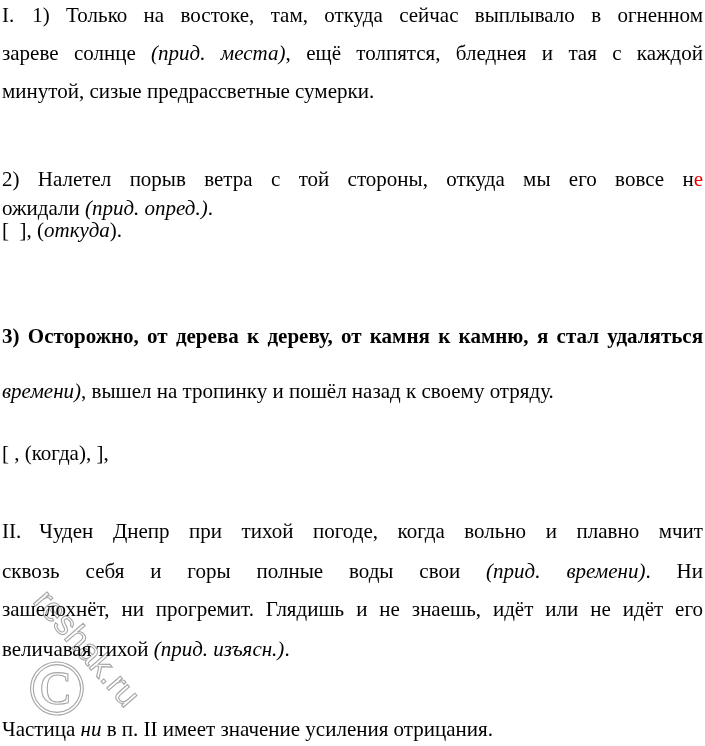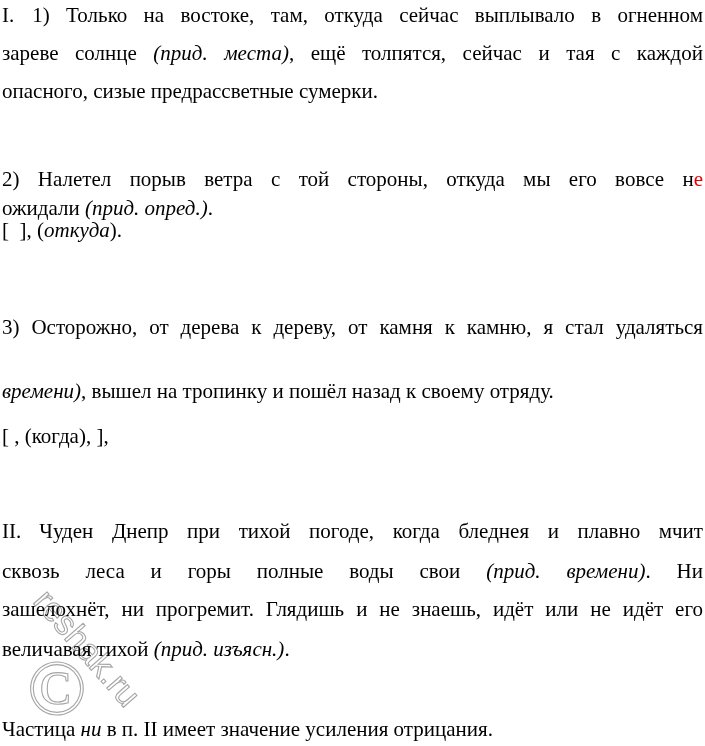--- a/index.html
+++ b/index.html
@@ -43,50 +43,50 @@
   .it { font-style: italic; }
   .tab { display: inline-block; width: 18px; }
   
   .line-0  { top: 0px; }
   .line-1  { top: 38px; }
   .line-2  { top: 76px; }
   .line-3  { top: 113px; }
   .line-4  { top: 164px; }
   .line-5  { top: 193px; }
   .line-6  { top: 215px; }
-  .line-7  { top: 312px; }
+  .line-7  { top: 321px; font-weight: bold; }
   .line-8  { top: 358px; }
   .line-9  { top: 376px; }
-  .line-10 { top: 421px; }
+  .line-10 { top: 438px; }
   .line-11 { top: 516px; }
   .line-12 { top: 556px; }
   .line-13 { top: 594px; }
   .line-14 { top: 634px; }
   .line-15 { top: 714px; }
 </style>
 </head>
 <body>
 
 <div class="page">
 
   <svg class="watermark" width="210" height="186" viewBox="0 0 210 186" aria-hidden="true">
     <text transform="translate(32,42) rotate(49)" font-family="Liberation Sans, sans-serif" font-size="34" fill="#ffffff" fill-opacity="0" stroke-width="1.1" stroke="#a6a6a6">reshak.ru</text>
     <text x="57" y="154" text-anchor="middle" font-family="Liberation Serif, serif" font-size="78" fill="#ffffff" fill-opacity="0" stroke-width="1.1" stroke="#a6a6a6">©</text>
   </svg>
 
   <main class="lines" id="lines">
       <div class="line line-0 j"><span>I.</span><span class="tab"></span><span>1) Только на востоке, там, откуда сейчас выплывало в огненном</span></div>
-      <div class="line line-1 j"><span>зареве солнце </span><span class="it">(прид. места)</span><span>, ещё толпятся, сейчас и тая с каждой</span></div>
-      <div class="line line-2"><span>опасного, сизые предрассветные сумерки.</span></div>
+      <div class="line line-1 j"><span>зареве солнце </span><span class="it">(прид. места)</span><span>, ещё толпятся, бледнея и тая с каждой</span></div>
+      <div class="line line-2"><span>минутой, сизые предрассветные сумерки.</span></div>
       <div class="line line-4 j"><span>2) Налетел порыв ветра с той стороны, откуда мы его вовсе н</span><span class="red" style="color: rgb(232, 0, 0);">е</span></div>
       <div class="line line-5"><span>ожидали </span><span class="it">(прид. опред.)</span><span>.</span></div>
       <div class="line line-6"><span>[&nbsp;&nbsp;], (</span><span class="it">откуда</span><span>).</span></div>
       <div class="line line-7 j"><span>3) Осторожно, от дерева к дереву, от камня к камню, я стал удаляться</span></div>
       <div class="line line-9"><span class="it">времени)</span><span>, вышел на тропинку и пошёл назад к своему отряду.</span></div>
       <div class="line line-10"><span>[&nbsp;, (когда), ],</span></div>
-      <div class="line line-11 j"><span>II.</span><span class="tab"></span><span>Чуден Днепр при тихой погоде, когда бледнея и плавно мчит</span></div>
-      <div class="line line-12 j"><span>сквозь леса и горы полные воды свои </span><span class="it">(прид. времени)</span><span>. Ни</span></div>
+      <div class="line line-11 j"><span>II.</span><span class="tab"></span><span>Чуден Днепр при тихой погоде, когда вольно и плавно мчит</span></div>
+      <div class="line line-12 j"><span>сквозь себя и горы полные воды свои </span><span class="it">(прид. времени)</span><span>. Ни</span></div>
       <div class="line line-13 j"><span>зашелохнёт, ни прогремит. Глядишь и не знаешь, идёт или не идёт его</span></div>
       <div class="line line-14"><span>величавая тихой </span><span class="it">(прид. изъясн.)</span><span>.</span></div>
       <div class="line line-15"><span>Частица </span><span class="it">ни</span><span> в п. II имеет значение усиления отрицания.</span></div>
     </main>
 
 </div>
 
 </body></html>

